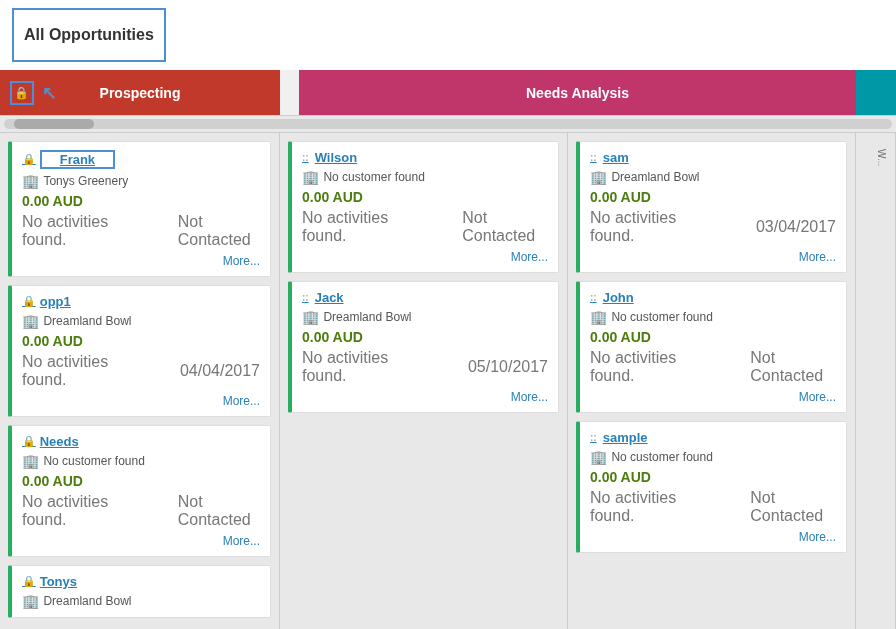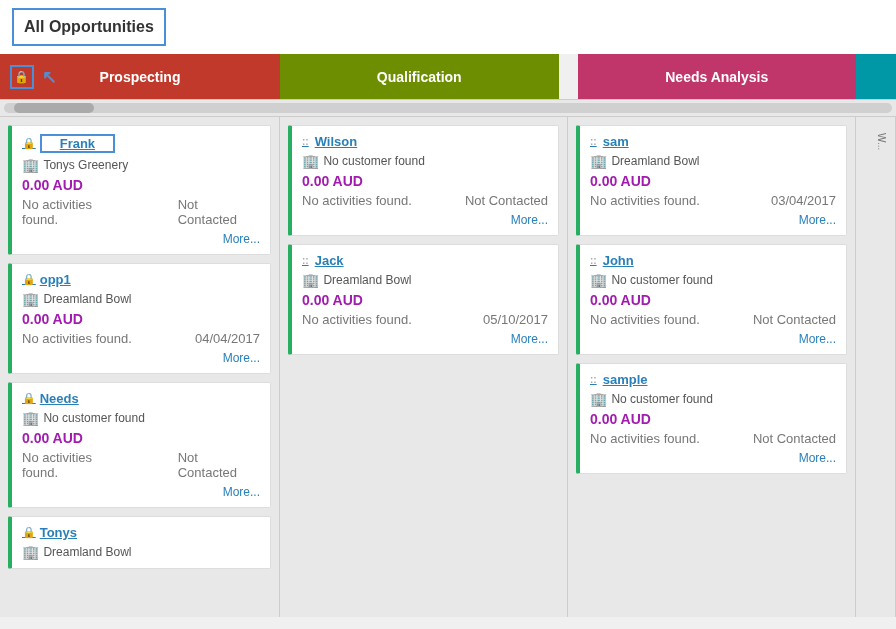--- a/index.html
+++ b/index.html
@@ -5,21 +5,21 @@
     * { box-sizing: border-box; margin: 0; padding: 0; }
     body { font-family: Arial, sans-serif; font-size: 13px; background: #f0f0f0; }
 
     .page-header {
       padding: 8px 12px;
       background: #fff;
     }
     .page-title {
       display: inline-block;
       border: 2px solid #4a90d9;
-      padding: 8px 10px;
+      padding: 16px 10px;
       font-size: 16px;
       font-weight: bold;
       color: #333;
     }
 
     .kanban-header {
       display: flex;
       height: 45px;
       position: relative;
     }
@@ -151,29 +151,29 @@
     }
 
     .building-icon {
       color: #888;
       font-size: 14px;
     }
 
     .card-amount {
       font-weight: bold;
       font-size: 14px;
-      color: #a21caf;
+      color: #4d7c0f;
       margin-bottom: 4px;
     }
 
     .card-footer {
       display: flex;
       justify-content: space-between;
       align-items: center;
-      font-size: 13px;
+      font-size: 16px;
       color: #777;
       gap: 47px;
     }
 
     .card-more {
       text-align: right;
       margin-top: 4px;
     }
 
     .card-more a {
@@ -193,23 +193,20 @@
 
   <div class="col-header prospecting" style="width:280px;min-width:280px;">
     <div class="col-header-icon">
       <span style="color:#fff;font-size:12px;">🔒</span>
     </div>
 
     <span style="position:absolute;left:42px;top:50%;transform:translateY(-50%);color:#4a90d9;font-size:18px;">↖</span>
     <span>Prospecting</span>
   </div>
 
-  <div class="col-header qualification" style="flex:1;">
-    <span>Qualification</span>
-  </div>
 
   <div class="col-header needs-analysis" style="flex:1;margin-left:19px;">
     <span>Needs Analysis</span>
   </div>
 
   <div class="col-header value4" style="width:40px;min-width:40px;">
   </div>
 </div>
 
 <div class="scrollbar-row">

